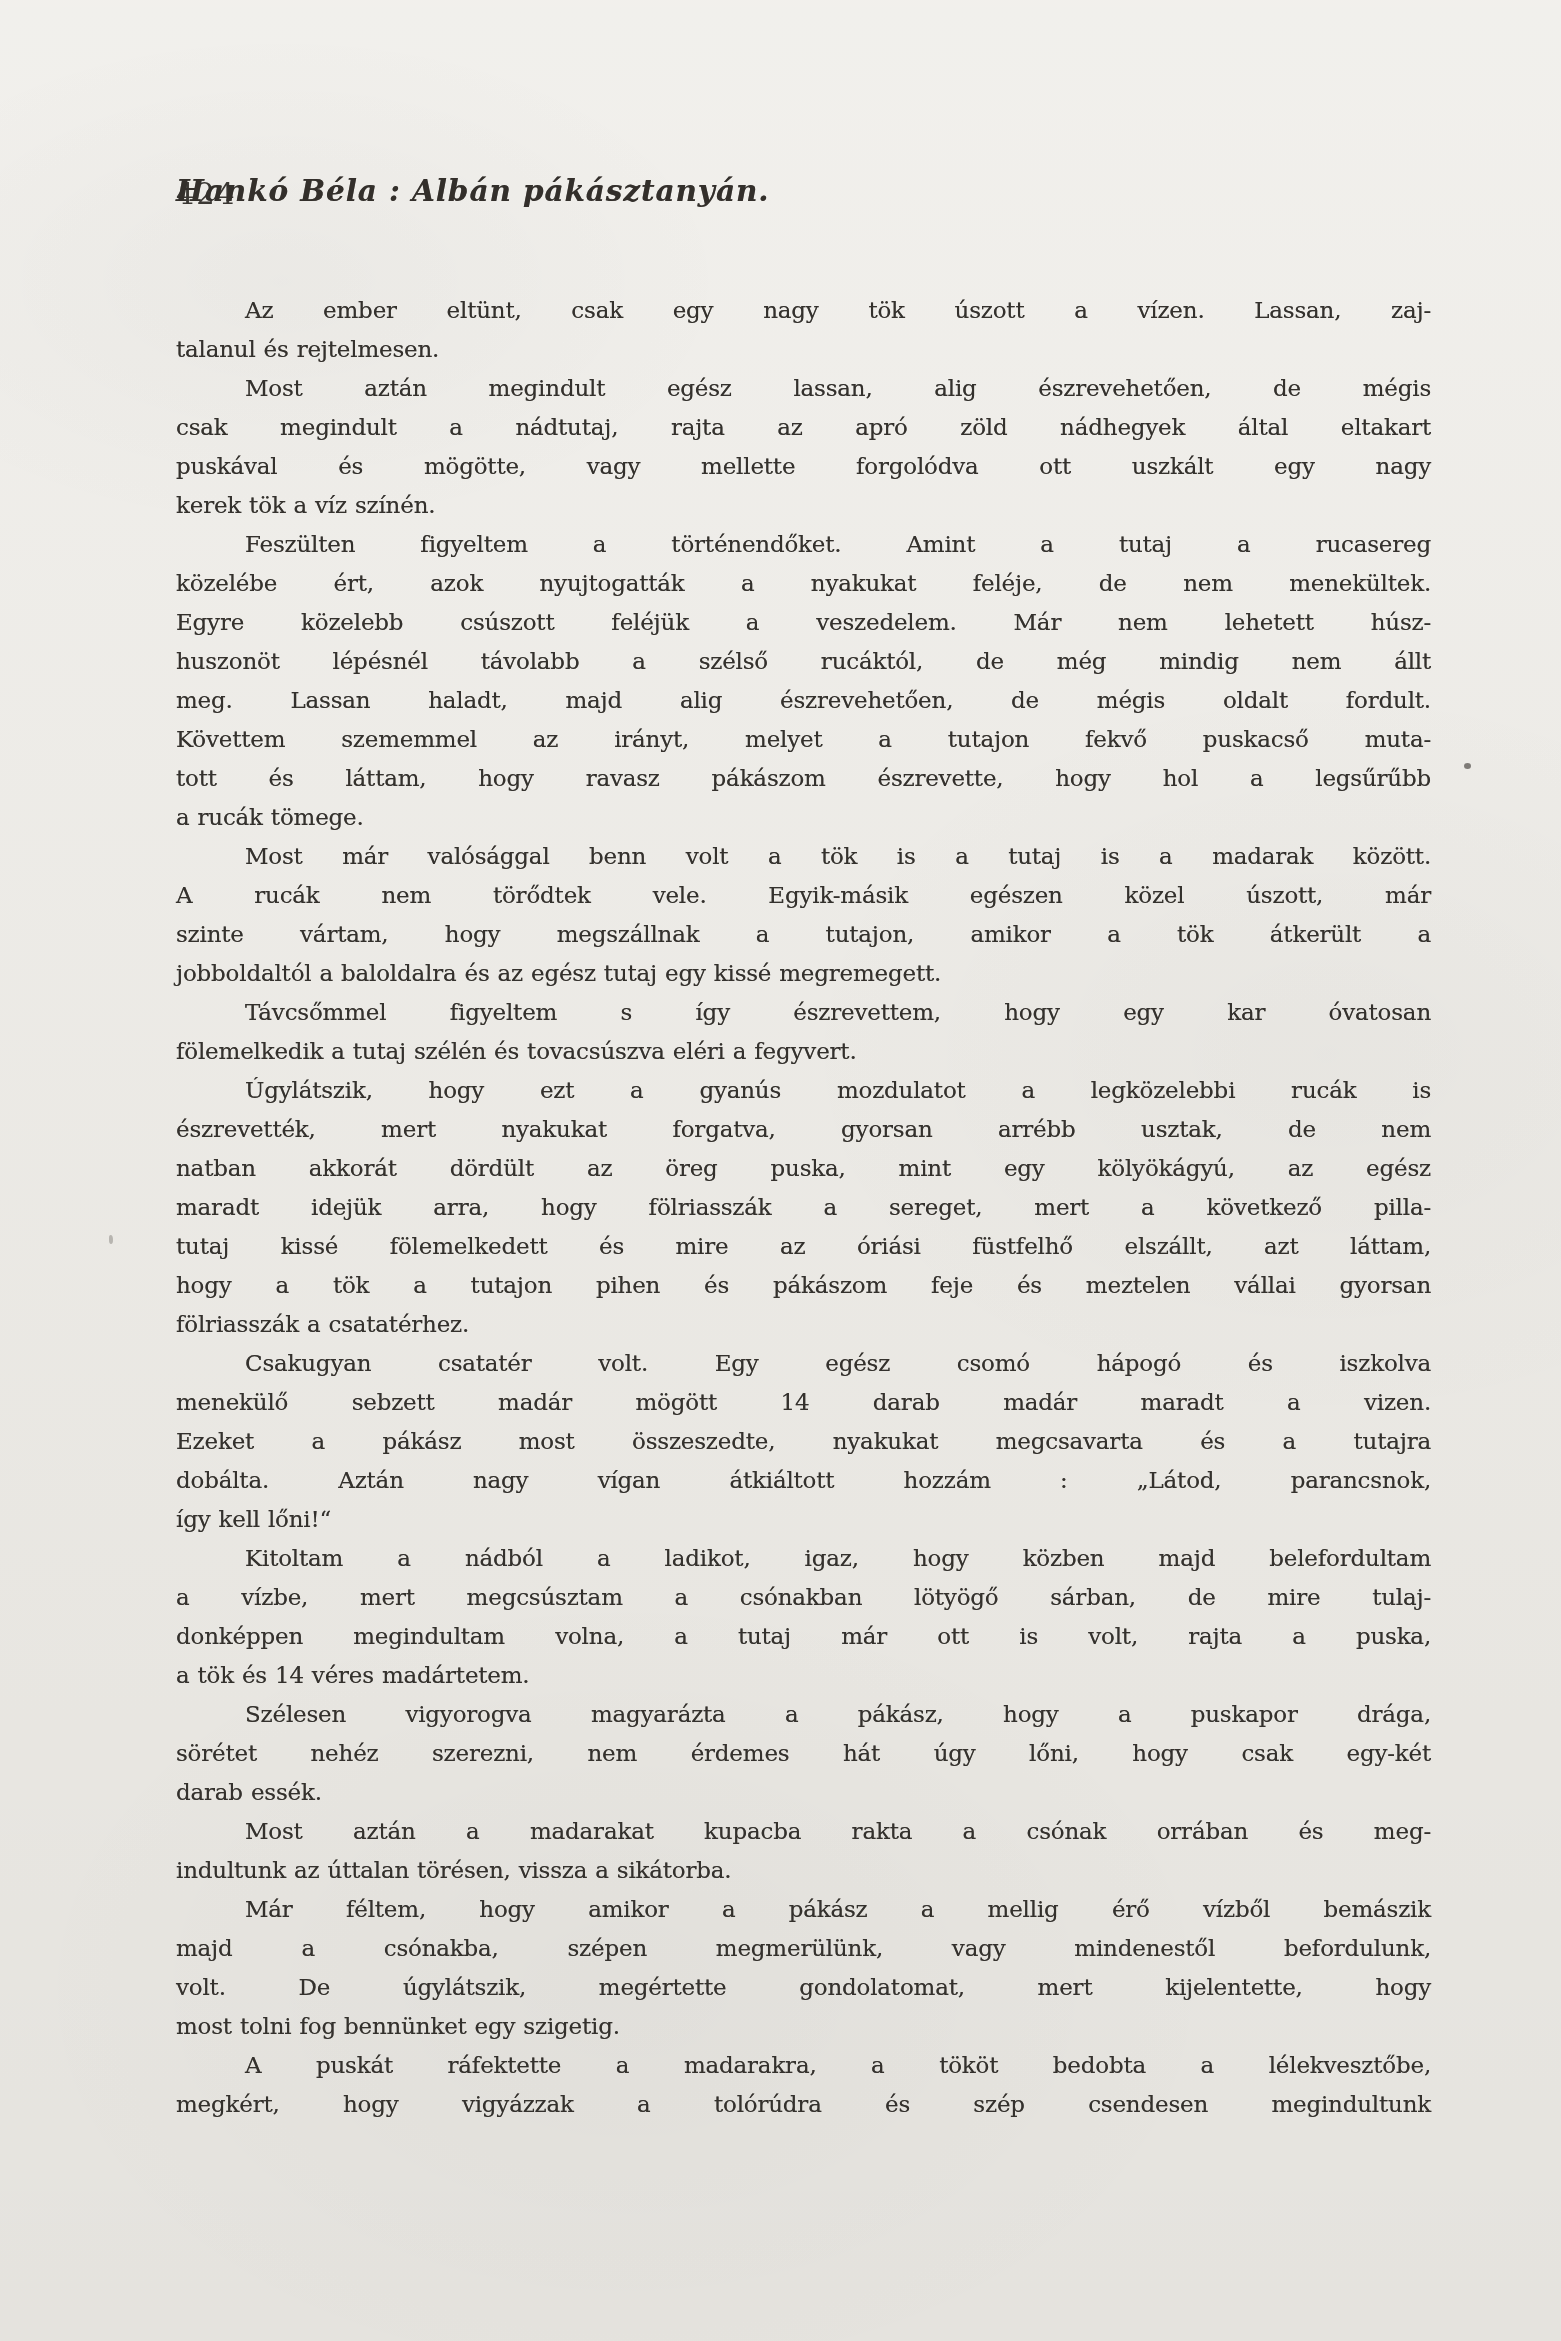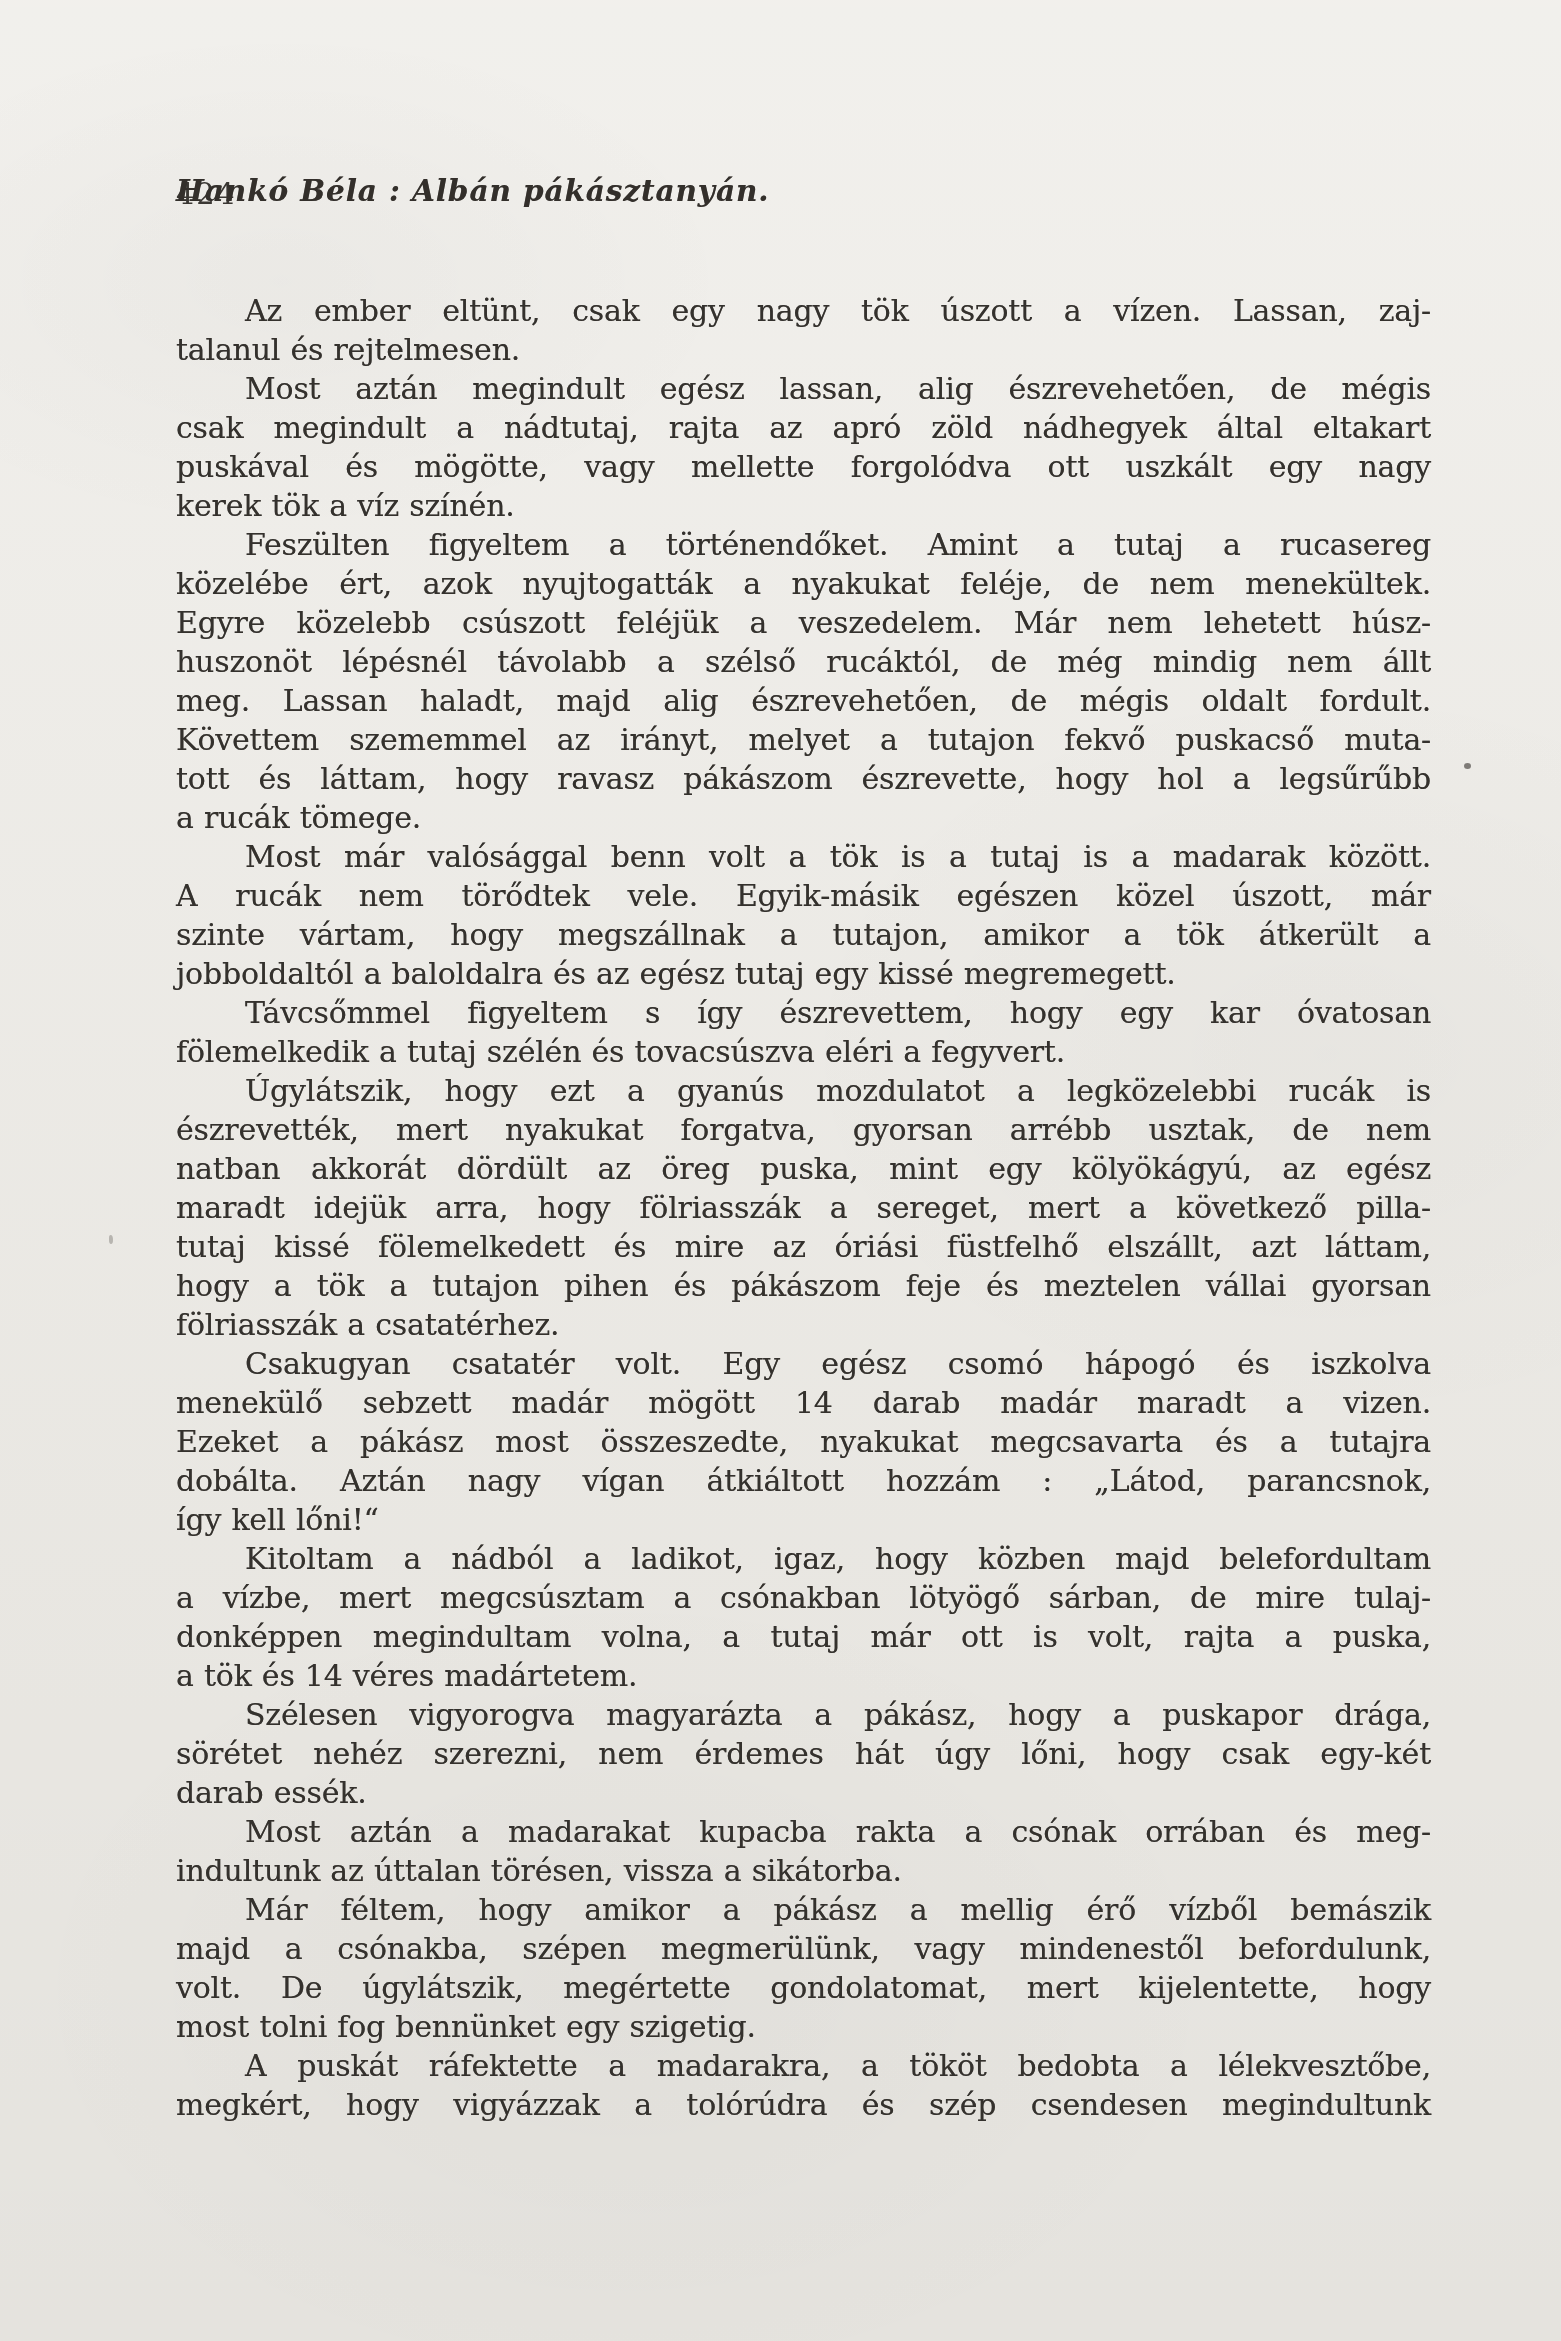--- a/index.html
+++ b/index.html
@@ -46,21 +46,21 @@
     font-size:29.5px; letter-spacing:0.9px;
     color:#332f2b;
     text-shadow:0 0 0.5px rgba(45,42,38,0.55);
   }
   .page-body{
     position:absolute;
     top:291px; left:0; width:100%;
   }
   .paragraph{margin:0;}
   .line{
-    font-size:30px;
+    font-size:23px;
     line-height:39px;
     letter-spacing:-0.2px;
     word-spacing:0.9px;
     text-align:justify;
     text-align-last:justify;
     text-shadow:0 0 0.5px rgba(48,45,41,0.55);
     white-space:normal;
   }
   .line.para-start{ text-indent:69px; }
   .line.para-end{ text-align-last:left; }

